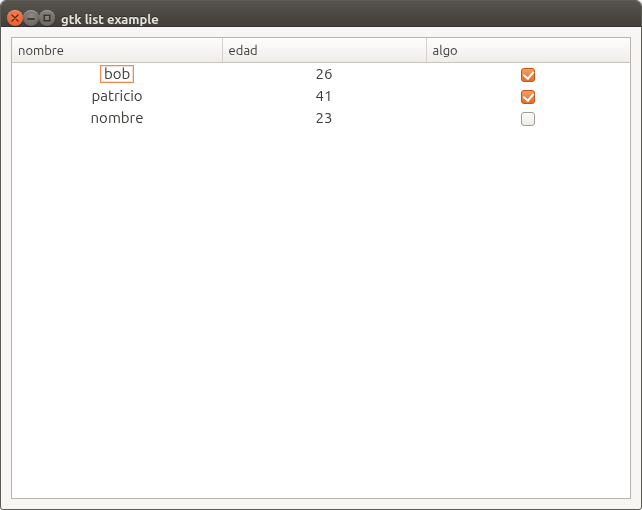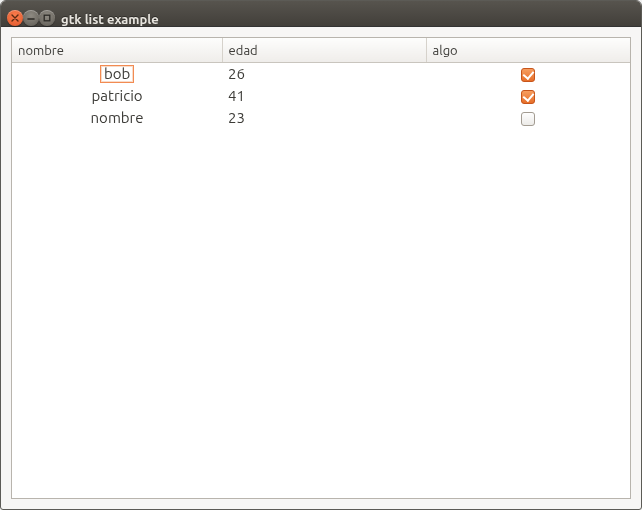--- a/index.html
+++ b/index.html
@@ -81,21 +81,21 @@
   }
   thead th:last-child { border-right: none; }
   tbody td {
     padding: 2px 6px;
     height: 22px;
     font-size: 15px;
     color: #3c3b37;
     vertical-align: middle;
   }
   .col-name { width: 34%; text-align: center; }
-  .col-age  { width: 33%; }
+  .col-age  { width: 33%; text-align: center; }
   .col-chk  { width: 33%; text-align: center; }
   .cell-edit {
     display: inline-block;
     border: 1px solid #f28b52;
     background: #fff;
     padding: 0 3px;
     line-height: 16px;
     min-width: 28px;
     text-align: left;
     box-shadow: 0 0 0 1px rgba(229,114,43,0.25) inset;

